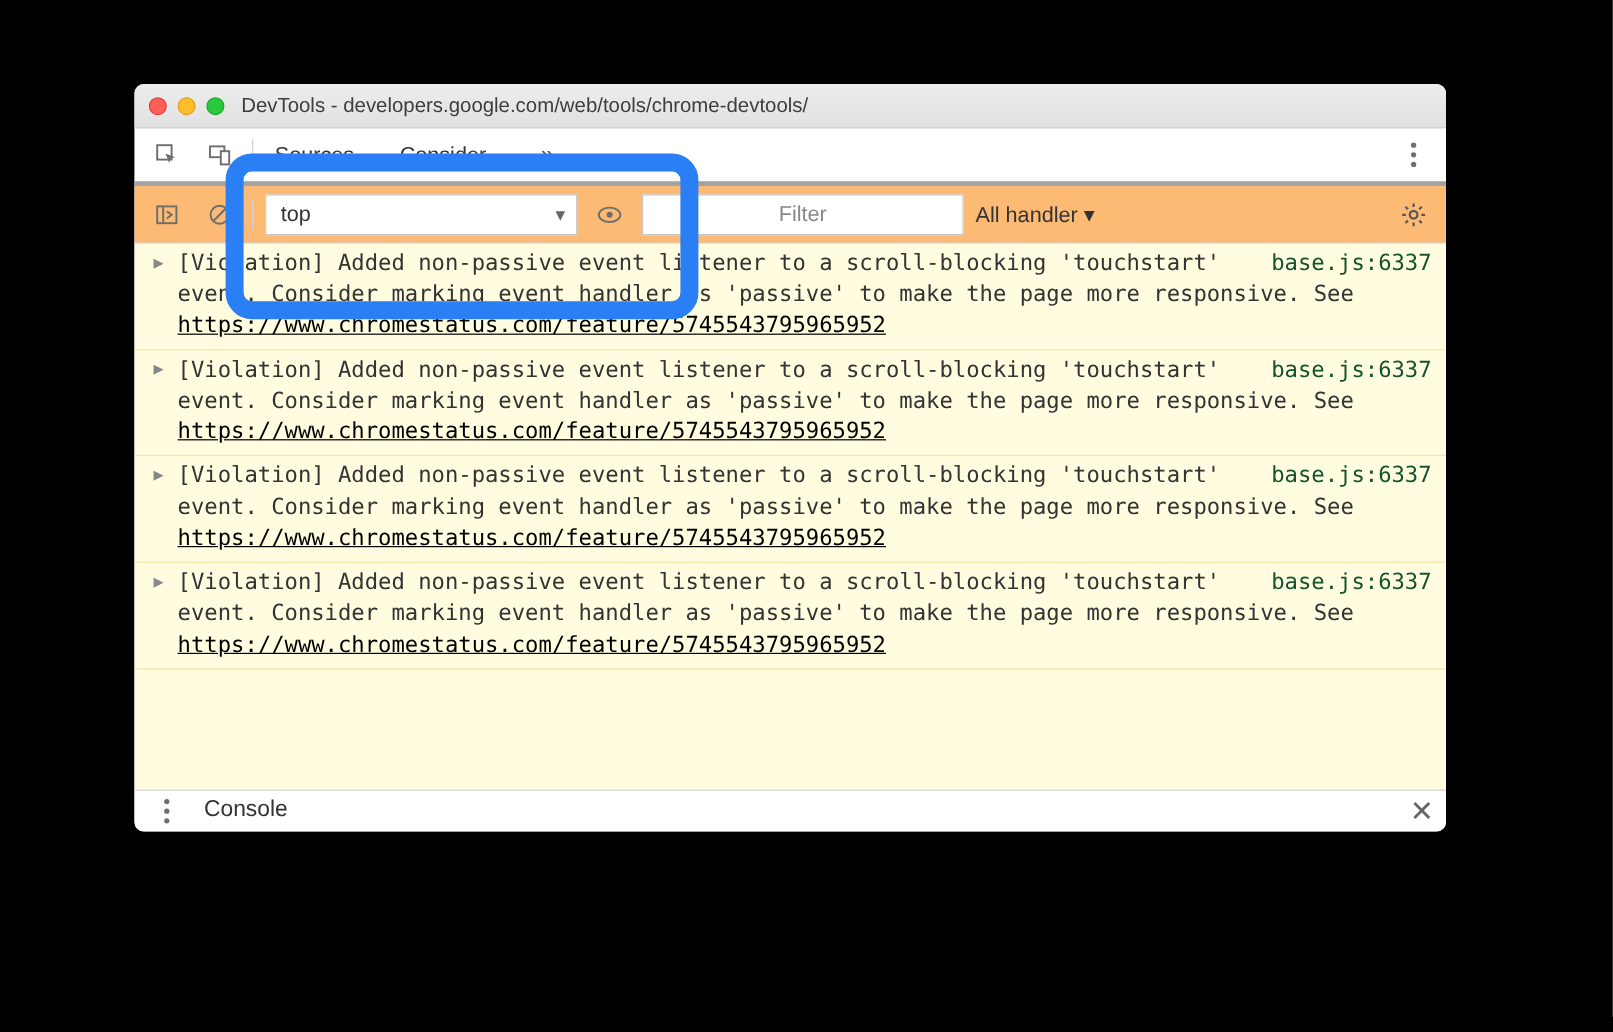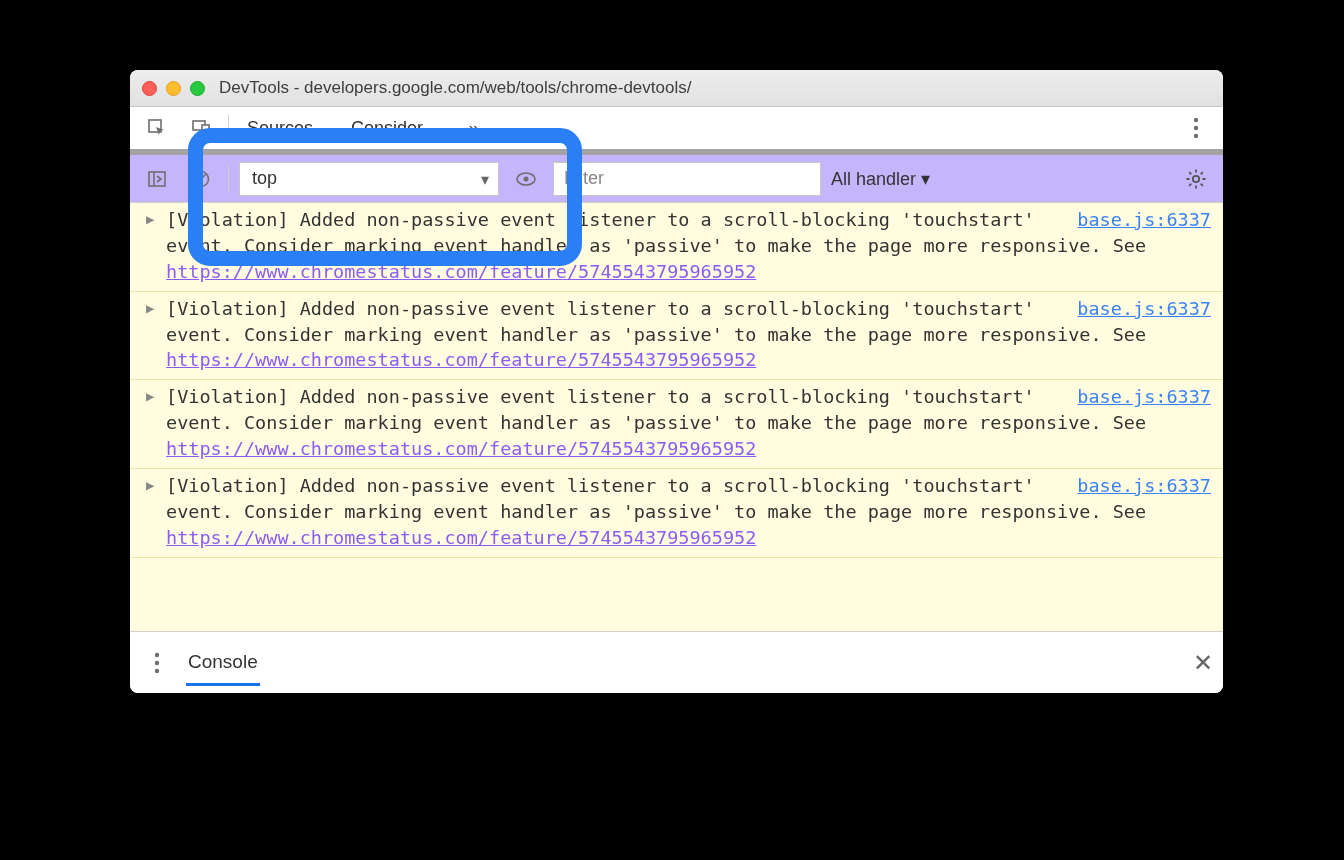--- a/index.html
+++ b/index.html
@@ -1,44 +1,44 @@
 <!DOCTYPE html>
 <html><head>
 <meta charset="utf-8">
 <style>
 * { box-sizing: border-box; margin: 0; padding: 0; }
 body { background: #000; width: 1344px; height: 860px; font-family: -apple-system, "Helvetica Neue", Arial, sans-serif; position: relative; }
-.window { position: absolute; left: 130px; top: 70px; width: 1093px; height: 623px; background: #fff; border-radius: 8px; box-shadow: 0 20px 60px rgba(0,0,0,0.55); overflow: hidden; display: flex; flex-direction: column; }
+.window { position: absolute; left: 112px; top: 70px; width: 1093px; height: 623px; background: #fff; border-radius: 8px; box-shadow: 0 20px 60px rgba(0,0,0,0.55); overflow: hidden; display: flex; flex-direction: column; }
 .titlebar { height: 37px; background: linear-gradient(#ededed,#e1e1e1); border-bottom: 1px solid #c7c7c7; display: flex; align-items: center; padding: 0 12px; }
 .lights { display: flex; gap: 9px; margin-right: 14px; }
 .light { width: 15px; height: 15px; border-radius: 50%; }
 .light.red { background:#ff5f57; border:1px solid #e14138; }
 .light.yellow { background:#ffbd2e; border:1px solid #dfa022; }
 .light.green { background:#28c940; border:1px solid #1dad2b; }
 .titlebar-title { font-size: 17px; color: #3e3e3e; }
-.tabs { height: 48px; border-bottom: 6px solid #a3a3a3; display: flex; align-items: center; padding: 0 10px; gap: 10px; }
+.tabs { height: 48px; border-bottom: 4px solid #a3a3a3; display: flex; align-items: center; padding: 0 10px; gap: 10px; }
 .icon-btn { width: 34px; height: 34px; display:flex; align-items:center; justify-content:center; color:#6e6e6e; }
 .tab-group { display:flex; align-items:center; gap: 30px; margin-left: 4px; }
 .tab-item { height:48px; display:flex; align-items:center; color:#333; font-size:18px; padding: 0 4px; cursor:pointer; }
 .spacer { flex:1; }
 .overflow { width:34px; text-align:center; color:#555; font-size:20px; }
-.console-toolbar { height:48px; border-bottom:1px solid #d1d1d1; display:flex; align-items:center; padding:0 10px; gap:10px; background:#c4b5fd; }
+.console-toolbar { height:48px; border-bottom:1px solid #d1d1d1; display:flex; align-items:center; padding:0 10px; gap:10px; background:#fdba74; }
 .ctx-select { height:34px; min-width:260px; border:1px solid #c7c7c7; background:#fff; font-size:18px; padding:0 28px 0 12px; color:#333; position:relative; }
 .ctx-wrap { position:relative; }
 .ctx-caret { position:absolute; right:10px; top:50%; transform:translateY(-50%); color:#666; pointer-events:none; }
-.filter-input { height:34px; width:268px; border:1px solid #c7c7c7; background:#fff; font-size:18px; padding:0 10px; color:#333; }
+.filter-input { height:34px; width:268px; border:1px solid #c7c7c7; background:#fff; font-size:18px; padding:0 10px; color:#333;text-align:center; }
 .filter-input::placeholder{color:#888;}
 .levels { font-size:18px; color:#333; }
 .log-area { flex:1; overflow:hidden; background:#fffcdf; font-family: Menlo, Consolas, monospace; font-size:18.5px; line-height:1.4; }
 .log-row { border-bottom:1px solid #eee6a6; padding:4px 12px 6px 36px; position:relative; }
 .log-row .arrow { position:absolute; left:16px; top:7px; color:#888; font-size:14px; }
-.log-src { float:right; color:#3b82f6; text-decoration:underline; }
+.log-src { float:right; color:#14532d; }
 .log-msg { color:#333; word-break:break-word; }
-.log-link { color:#8b5cf6; text-decoration:underline; }
-.drawer { height:62px; border-top:1px solid #d1d1d1; display:flex; align-items:center; padding:0 10px; gap:12px; background:#fff; }
+.log-link { color:#000000; text-decoration:underline; }
+.drawer { height:35px; border-top:1px solid #d1d1d1; display:flex; align-items:center; padding:0 10px; gap:12px; background:#fff; }
 .drawer-tab { font-size:19px; color:#333; height:46px; display:flex; align-items:center; border-bottom:3px solid #1a73e8; margin-bottom:-1px; padding:0 2px; }
 .drawer-dots { color:#666; }
 .close-x { color:#666; font-size:24px; }
 .highlight-box { position:absolute; border:15px solid #2b7ff5; border-radius:22px; pointer-events:none; }
 svg { display:block; }
 .sep { width:1px; height:26px; background:#d1d1d1; }
 </style>
 </head>
 <body>
 

